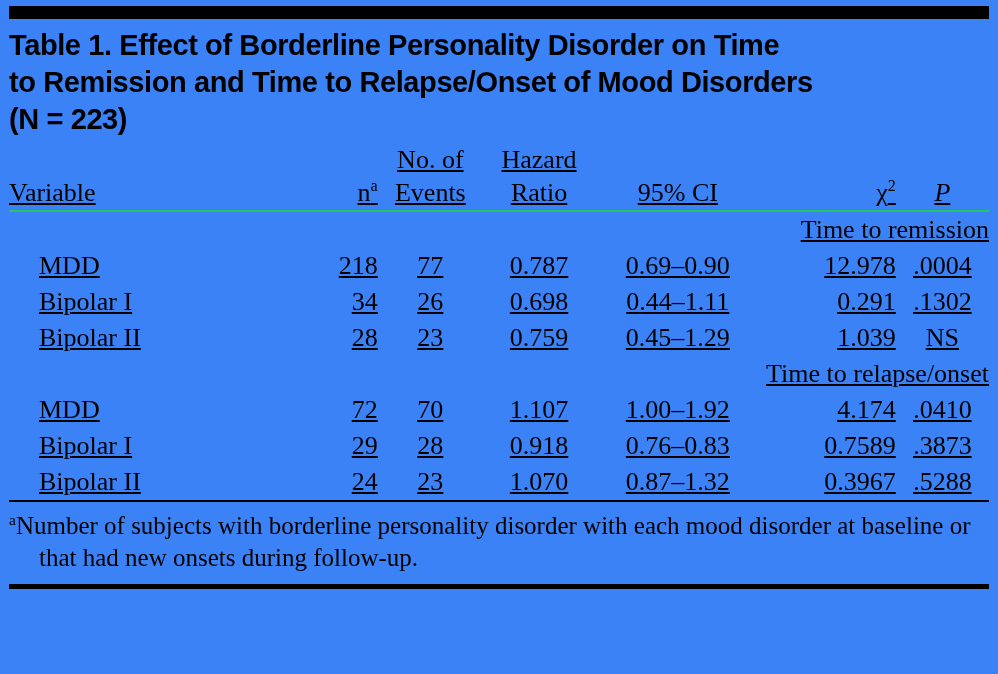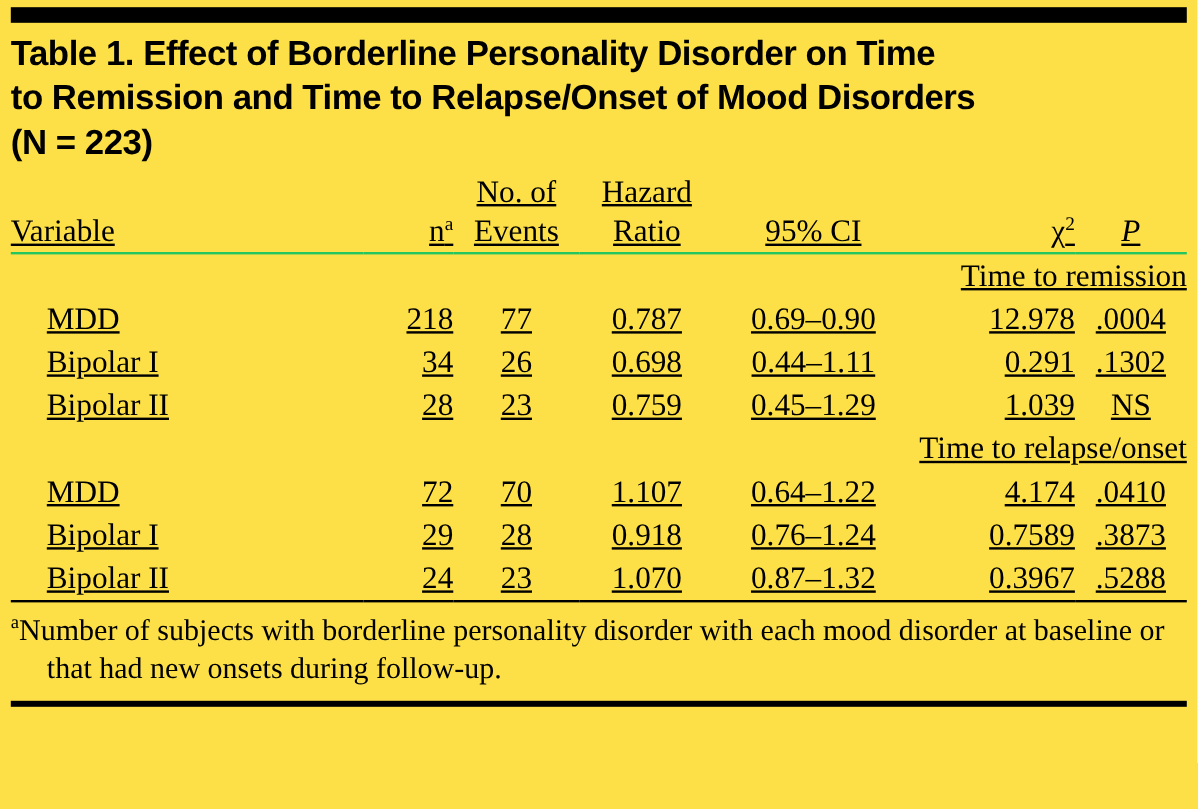--- a/index.html
+++ b/index.html
@@ -1,20 +1,20 @@
 <!DOCTYPE html>
 <html><head>
 <meta charset="utf-8">
 <style>
   * { box-sizing: border-box; }
   html, body { margin: 0; padding: 0; background: #ffffff; }
   .page {
     width: 998px;
     height: 674px;
-    background: #fde047;
+    background: #3b82f6;
     padding: 0 9px;
     color: #000;
     font-family: "Liberation Serif", serif;
     overflow: hidden;
   }
   .rule-top {
     height: 13px;
     background: #000;
     margin-top: 6px;
   }
@@ -156,30 +156,30 @@
       </tr>
 
       <tr class="section-row">
         <td class="col-var" colspan="7">Time to relapse/onset</td>
       </tr>
       <tr>
         <td class="col-var indent">MDD</td>
         <td class="col-n">72</td>
         <td class="col-ev">70</td>
         <td class="col-hr">1.107</td>
-        <td class="col-ci">0.64–1.22</td>
+        <td class="col-ci">1.00–1.92</td>
         <td class="col-chi">4.174</td>
         <td class="col-p">.0410</td>
       </tr>
       <tr>
         <td class="col-var indent">Bipolar I</td>
         <td class="col-n">29</td>
         <td class="col-ev">28</td>
         <td class="col-hr">0.918</td>
-        <td class="col-ci">0.76–1.24</td>
+        <td class="col-ci">0.76–0.83</td>
         <td class="col-chi">0.7589</td>
         <td class="col-p">.3873</td>
       </tr>
       <tr>
         <td class="col-var indent">Bipolar II</td>
         <td class="col-n">24</td>
         <td class="col-ev">23</td>
         <td class="col-hr">1.070</td>
         <td class="col-ci">0.87–1.32</td>
         <td class="col-chi">0.3967</td>

